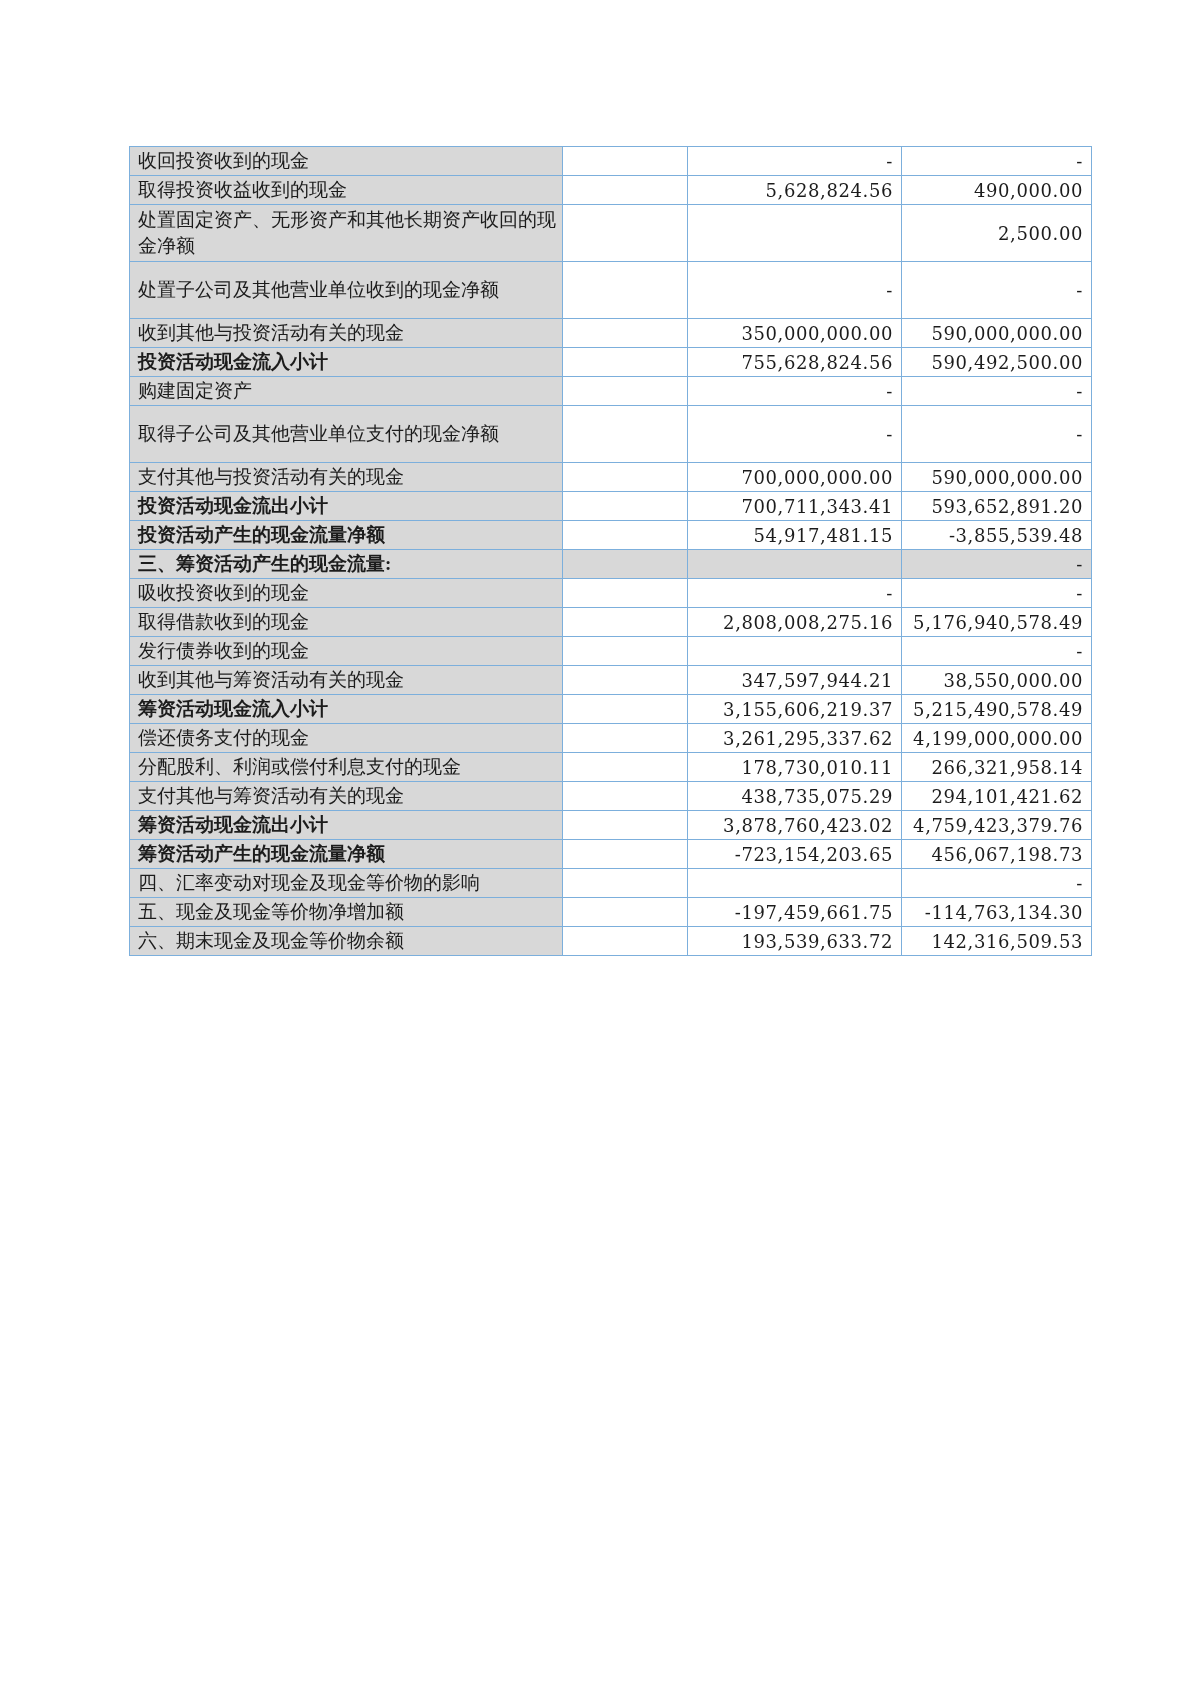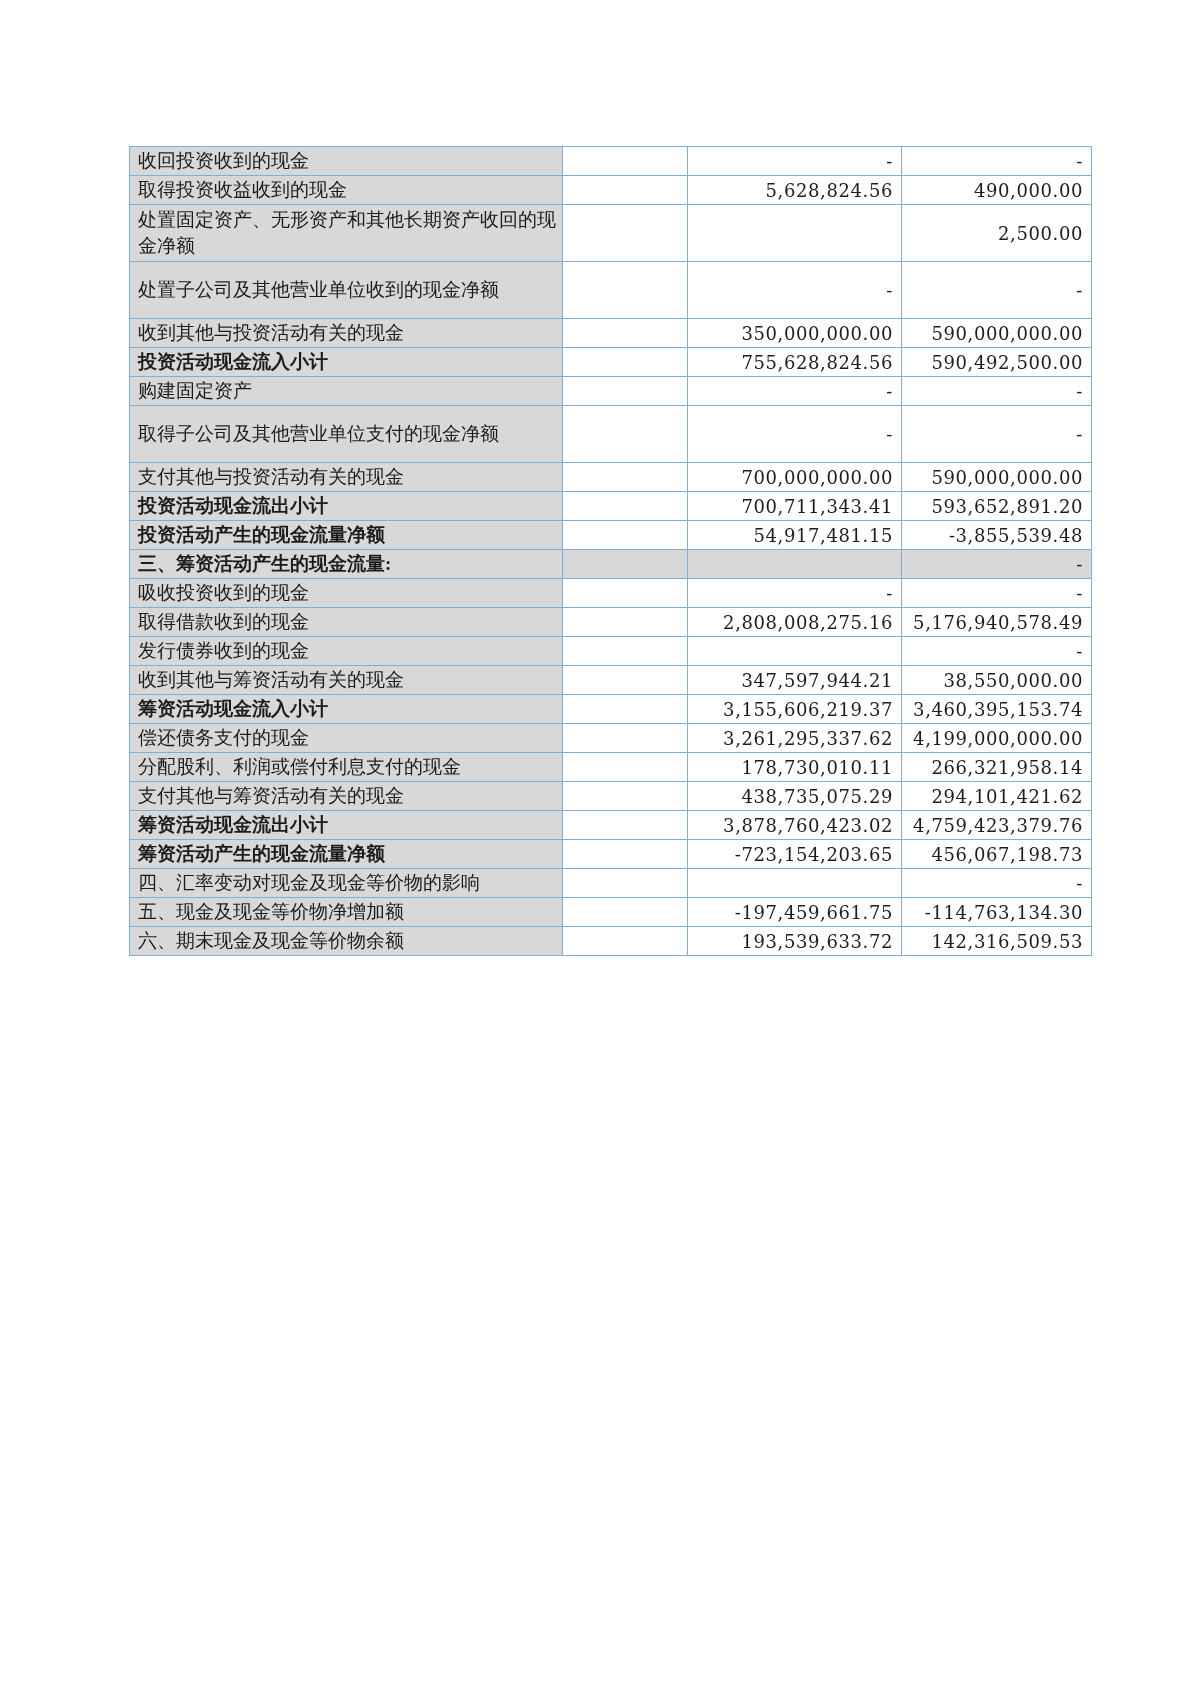--- a/index.html
+++ b/index.html
@@ -161,21 +161,21 @@
         <tr class="r-row item">
           <td class="c-label">收到其他与筹资活动有关的现金</td>
           <td class="c-note"></td>
           <td class="c-num">347,597,944.21</td>
           <td class="c-num">38,550,000.00</td>
         </tr>
         <tr class="r-row subtotal">
           <td class="c-label">筹资活动现金流入小计</td>
           <td class="c-note"></td>
           <td class="c-num">3,155,606,219.37</td>
-          <td class="c-num">3,460,395,153.74</td>
+          <td class="c-num">5,215,490,578.49</td>
         </tr>
         <tr class="r-row item">
           <td class="c-label">偿还债务支付的现金</td>
           <td class="c-note"></td>
           <td class="c-num">3,261,295,337.62</td>
           <td class="c-num">4,199,000,000.00</td>
         </tr>
         <tr class="r-row item">
           <td class="c-label">分配股利、利润或偿付利息支付的现金</td>
           <td class="c-note"></td>

